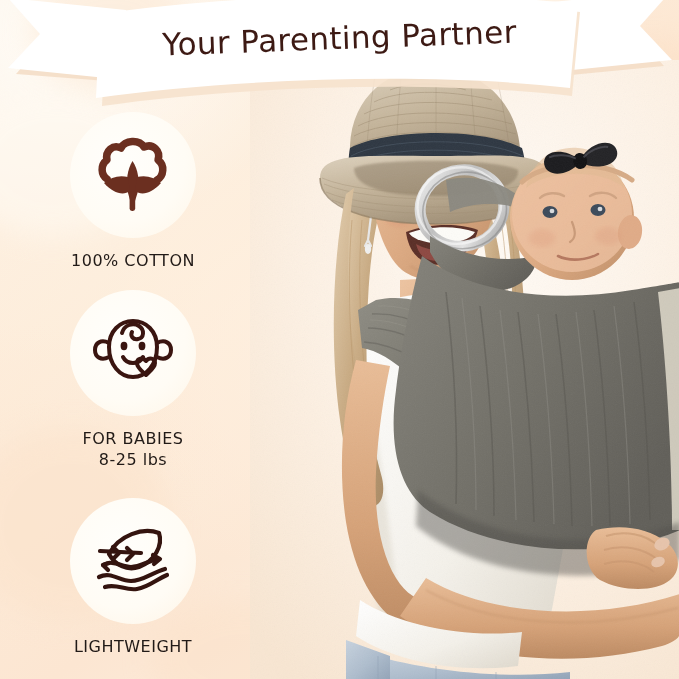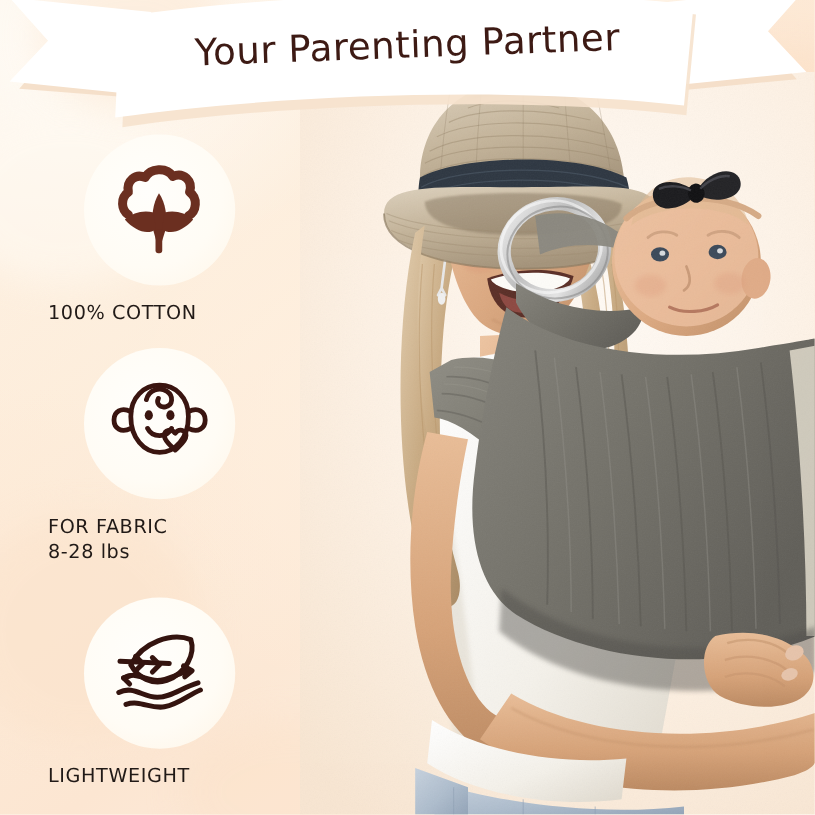--- a/index.html
+++ b/index.html
@@ -76,21 +76,21 @@
     font-family: "DejaVu Sans", sans-serif;
     font-weight: 400;
     white-space: nowrap;
   }
 
   
   .feature {
     position: absolute;
     left: 40px;
     width: 186px;
-    text-align: left;
+    text-align: center;
   }
   .feature.f1 { top: 112px; }
   .feature.f2 { top: 290px; }
   .feature.f3 { top: 498px; }
 
   .badge-circle {
     position: relative;
     width: 126px;
     height: 126px;
     margin: 0 auto;
@@ -474,22 +474,22 @@
 
           <path d="M57 48 C54 44 48 45 48 50 C48 55 54 59 57 62
                    C60 59 66 55 66 50 C66 45 60 44 57 48 Z"></path>
         </g>
 
         <ellipse cx="35" cy="33" rx="3.4" ry="4.2" fill="#3a1510"></ellipse>
         <ellipse cx="53" cy="33" rx="3.4" ry="4.2" fill="#3a1510"></ellipse>
       </svg>
     </div>
     <div class="feature-label">
-      <span>FOR FABRIC</span>
-      <span class="sub">8-28 lbs</span>
+      <span>FOR BABIES</span>
+      <span class="sub">8-25 lbs</span>
     </div>
   </div>
 
   <div class="feature f3">
     <div class="badge-circle">
       <svg width="92" height="76" viewBox="0 0 92 76">
         <g fill="none" stroke="#34140f" stroke-width="4.2" stroke-linecap="round" stroke-linejoin="round">
 
           <path d="M22 31 C32 12 56 4 72 10 C76 22 68 38 52 44
                    C40 48 28 42 22 31 Z"></path>

